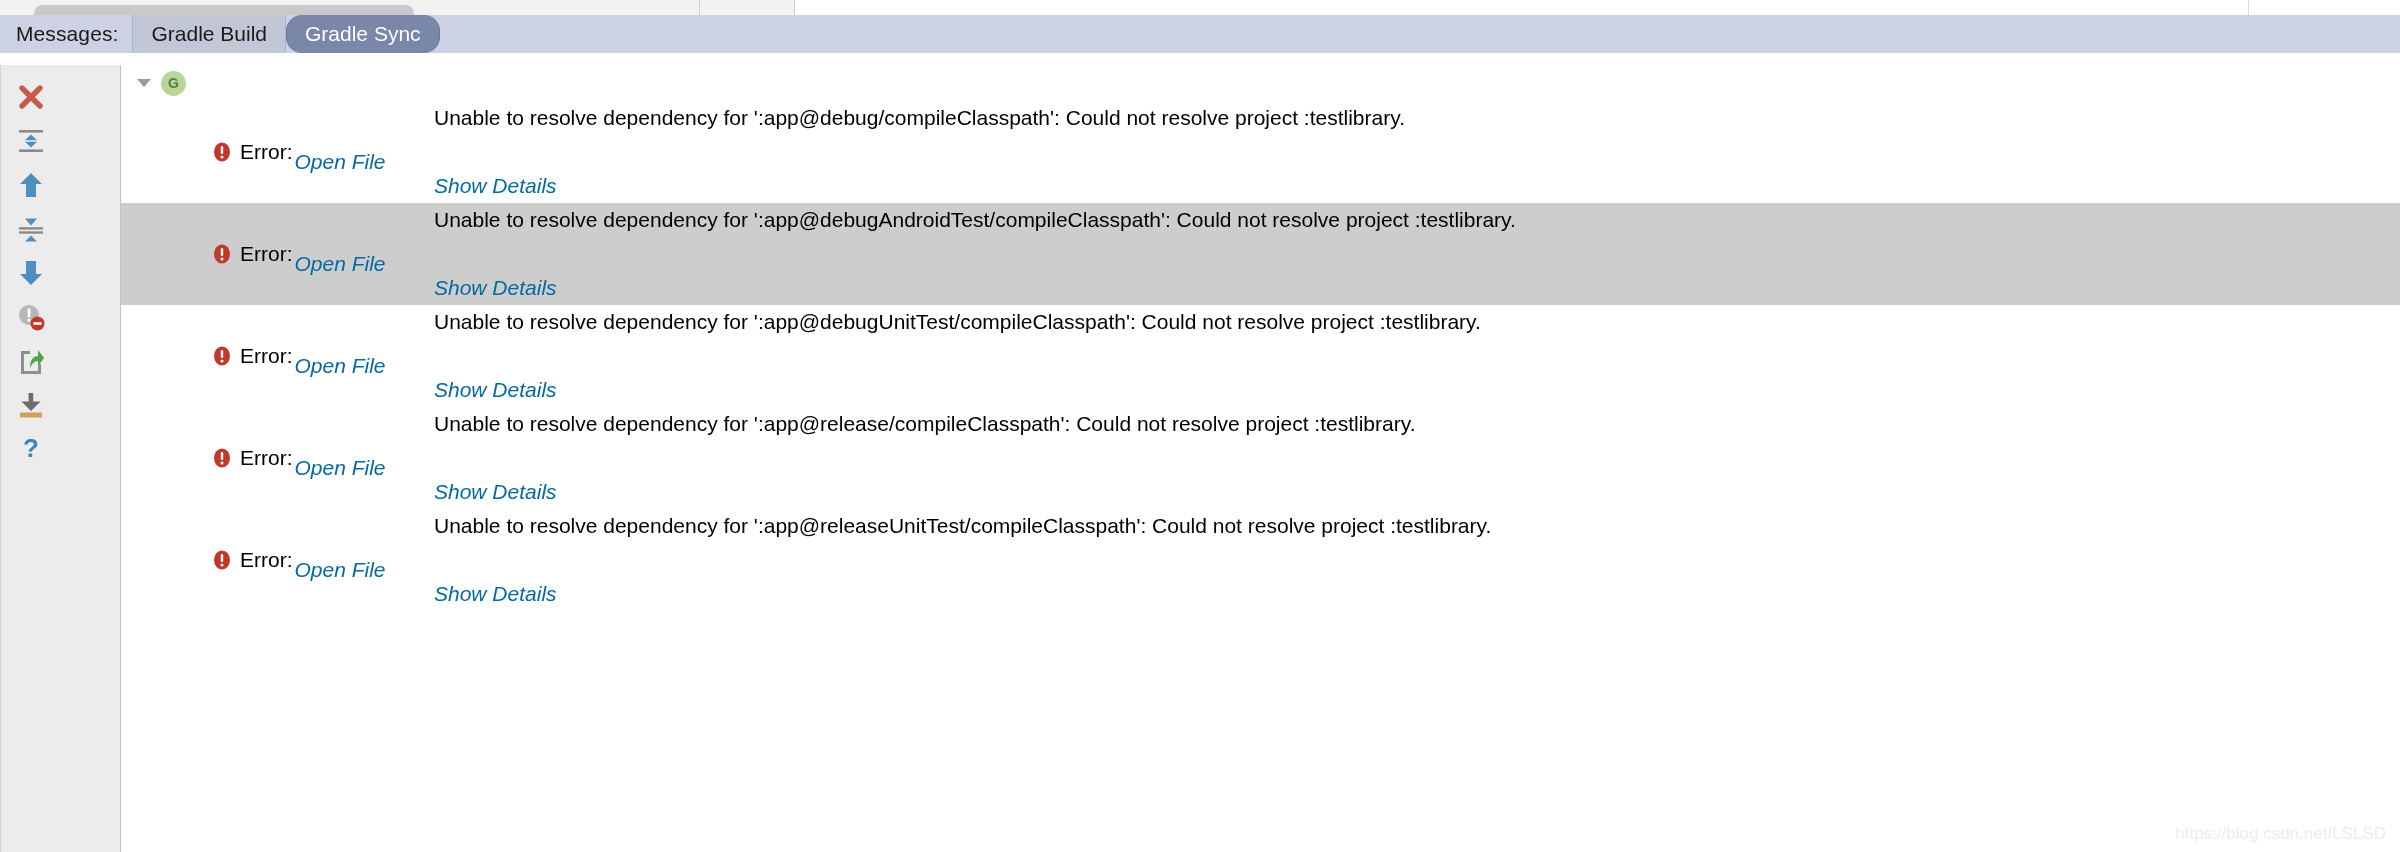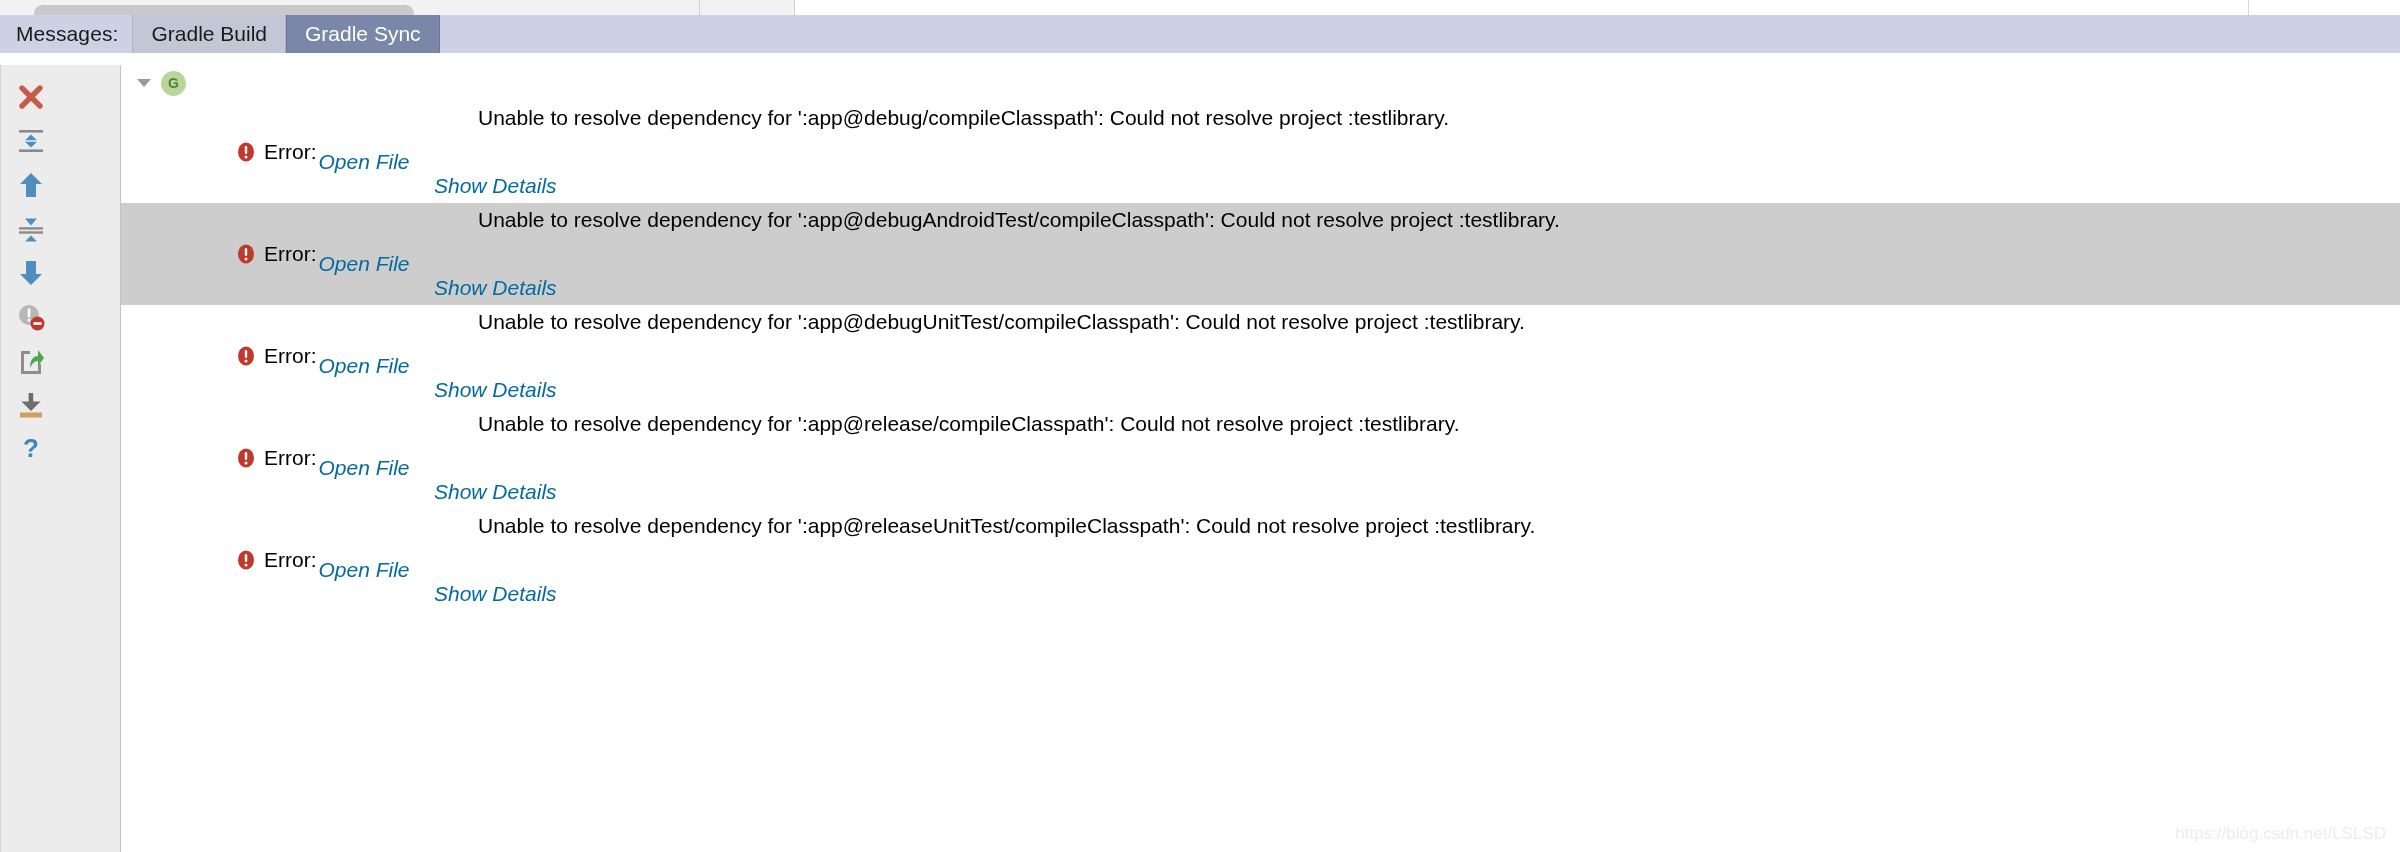--- a/index.html
+++ b/index.html
@@ -86,20 +86,21 @@
     background: #c2c7d6;
     color: #1a1a1a;
     border-left: 1px solid #aeb4c6;
     border-right: 1px solid #aeb4c6;
   }
   .tab.active {
     background: #7b87a8;
     color: #ffffff;
     border-left: 1px solid #6a769a;
     border-right: 1px solid #6a769a;
+    border-radius: 16px;
   }
 
   
   .main {
     position: absolute;
     left: 0; top: 65px;
     width: 2400px;
     height: 787px;
     display: flex;
     background: #ffffff;
@@ -173,27 +174,26 @@
     white-space: nowrap;
   }
 
   .msg-line {
     font-size: 21px;
     color: #000000;
     padding-left: 313px;
     height: 34px;
     line-height: 34px;
     white-space: nowrap;
-    margin-left: 44px;
   }
   .err-line {
     display: flex;
     align-items: center;
     height: 34px;
-    padding-left: 114px;
+    padding-left: 90px;
   }
   .err-icon { flex: 0 0 auto; display: flex; align-items: center; }
   .err-icon svg { display: block; }
   .err-label {
     font-size: 21px;
     color: #000000;
     padding: 0 2px 0 7px;
     white-space: nowrap;
   }
   .link {

